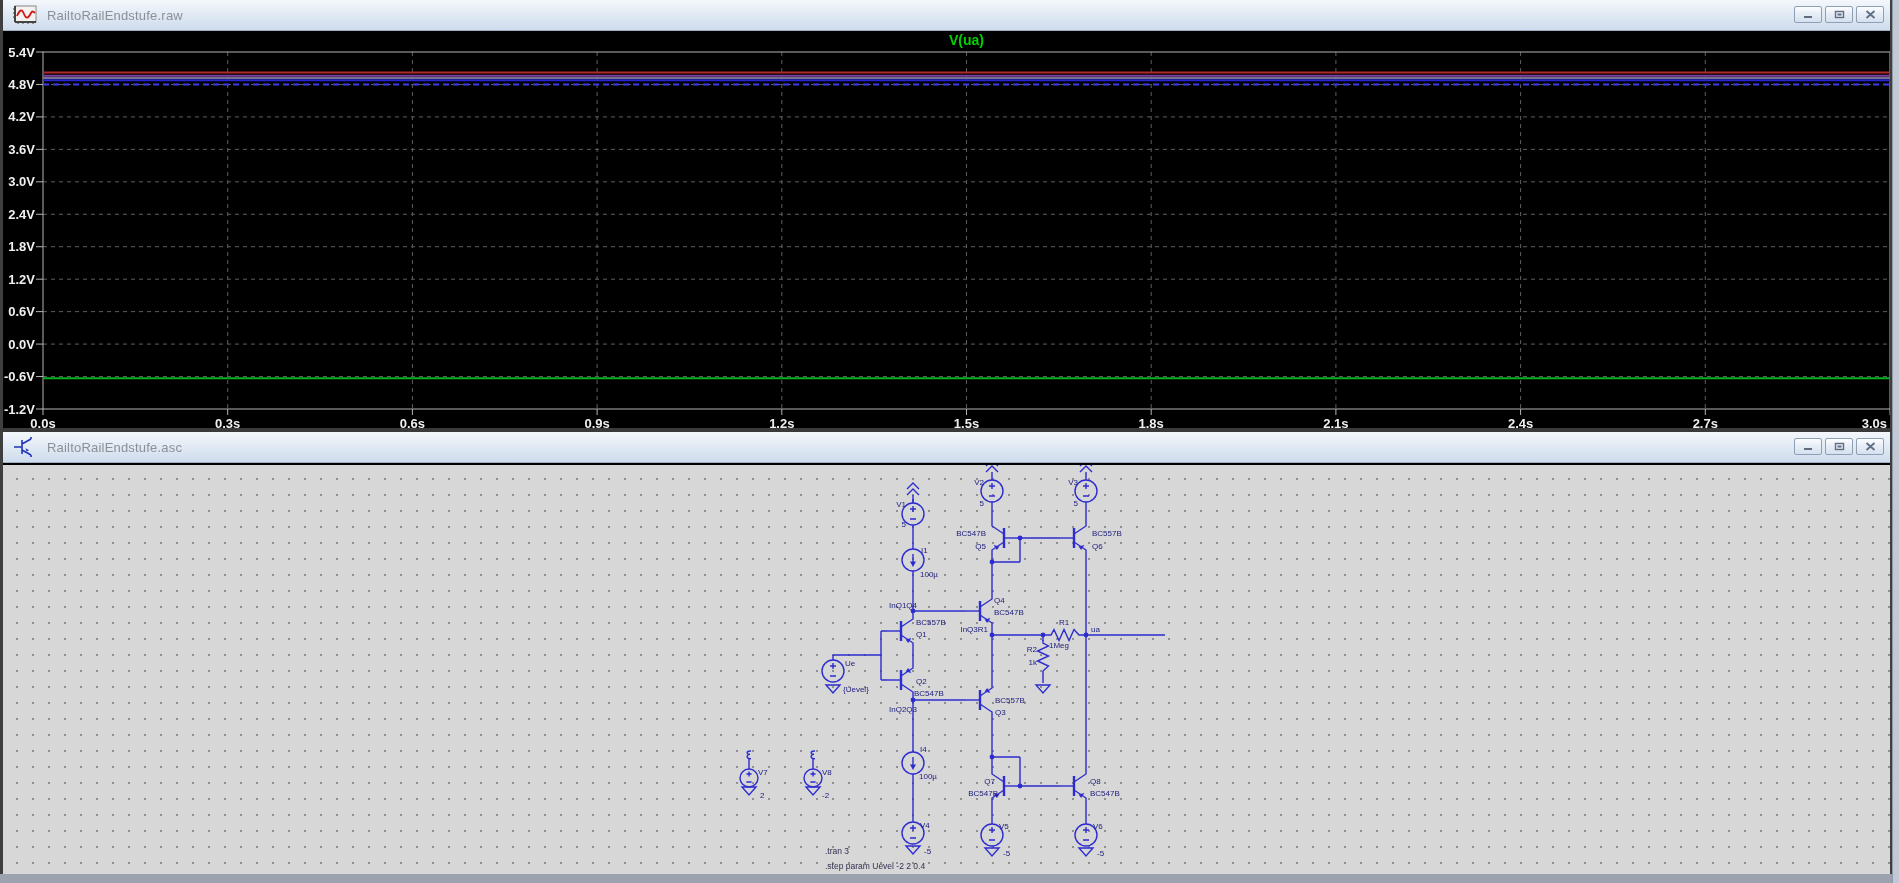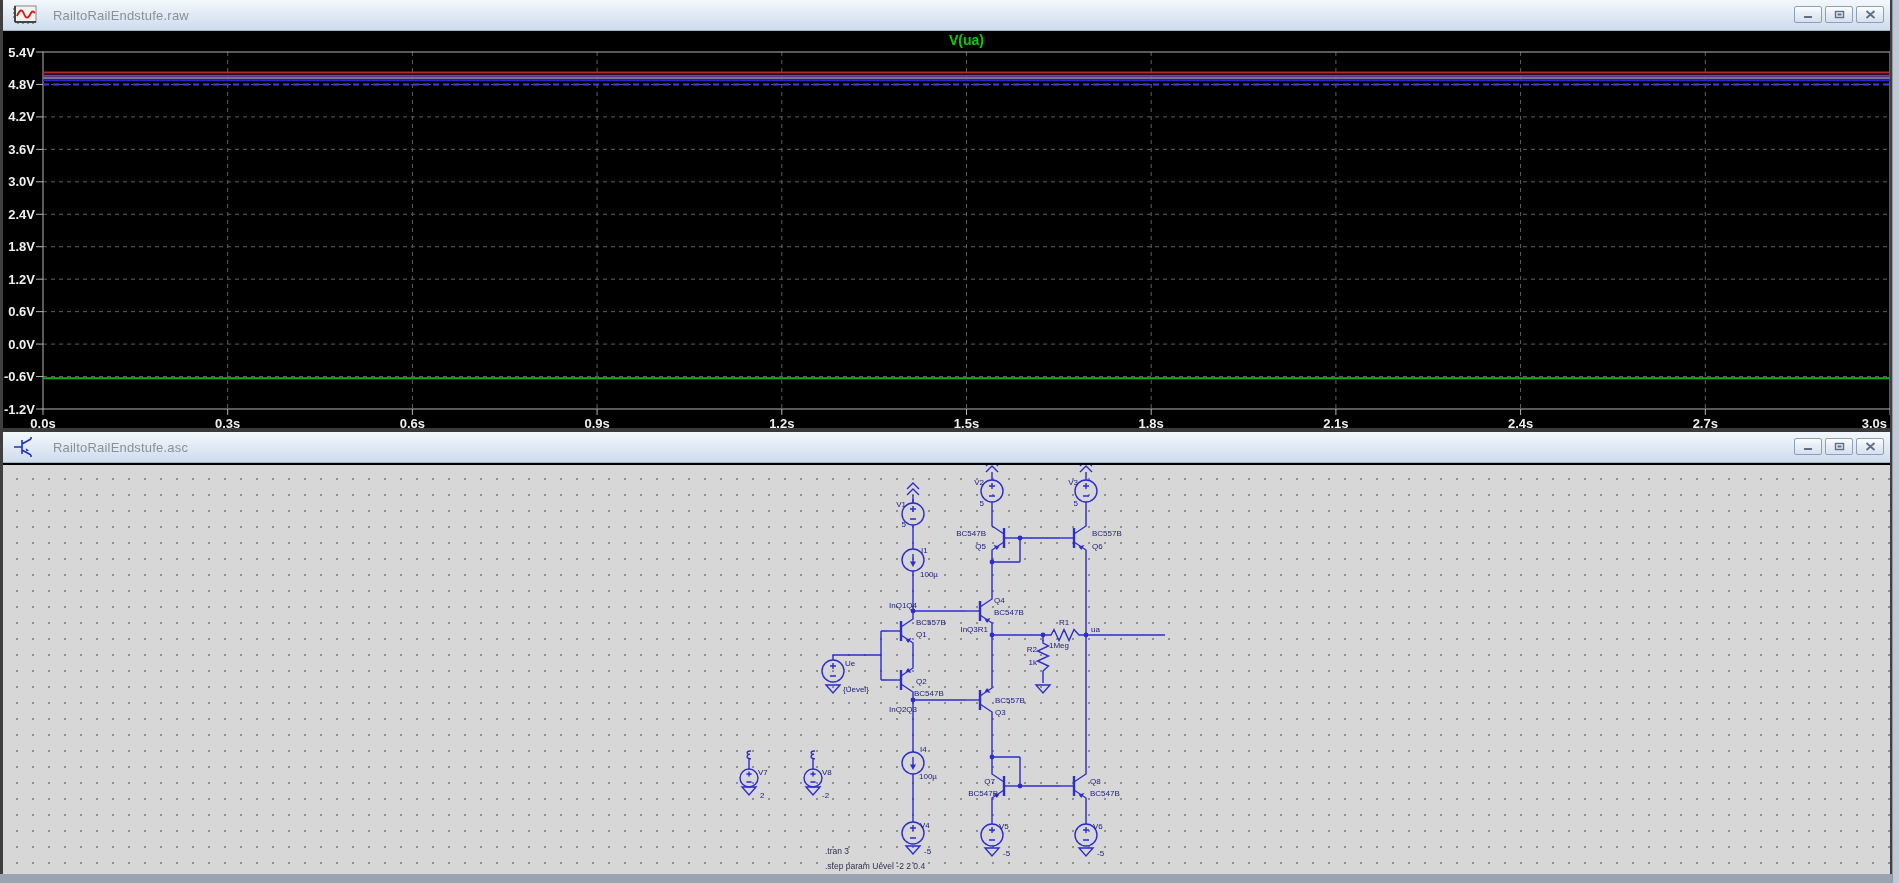--- a/index.html
+++ b/index.html
@@ -5,21 +5,21 @@
   html,body{margin:0;padding:0;background:#9aa3af;}
   body{width:1899px;height:883px;position:relative;overflow:hidden;
        font-family:"Liberation Sans",sans-serif;}
   .win{position:absolute;left:0;width:1892px;box-sizing:border-box;
        border-left:3px solid #3f3f3f;border-right:2px solid #3f3f3f;background:#000;}
   .win.wave{top:0;height:437px;border-bottom:4px solid #3a3a3a;}
   .win.sch{top:428px;height:446px;border-top:4px solid #3a3a3a;border-bottom:0;}
   .titlebar{height:30px;background:linear-gradient(#f4f8fc,#e2ebf5 45%,#cfdcec);
        border-bottom:1px solid #9fb0c4;position:relative;display:flex;align-items:center;}
   .titlebar .ticon{margin-left:9px;width:26px;height:20px;display:inline-block;}
-  .titlebar .ttext{margin-left:15px;font-size:13px;color:#8a9096;letter-spacing:.2px;}
+  .titlebar .ttext{margin-left:9px;font-size:13px;color:#8a9096;letter-spacing:.2px;}
   .btns{position:absolute;right:6px;top:6px;display:flex;gap:3px;}
   .winbtn{width:28px;height:17px;border:1px solid #8da0b5;border-radius:2px;
        background:linear-gradient(#fdfdfe,#e9eff7 40%,#d6e0ee);
        display:flex;align-items:center;justify-content:center;padding:0;cursor:default;}
   .plotarea{position:absolute;top:31px;left:0;width:1887px;height:460px;background:#fdba74;}
   .plotarea svg{display:block;}
   .canvas{position:absolute;top:33px;left:0;width:1887px;height:409px;background:#d7d7d7;
        background-image:radial-gradient(circle,#8f8f8f 0.9px,rgba(0,0,0,0) 1.1px);
        background-size:16px 16px;background-position:6px 6px;}
   .canvas svg{position:absolute;top:0;left:0;}

